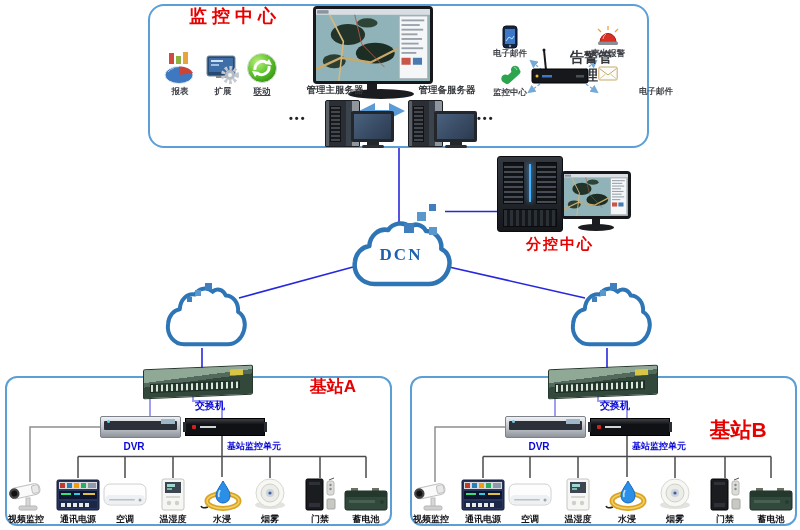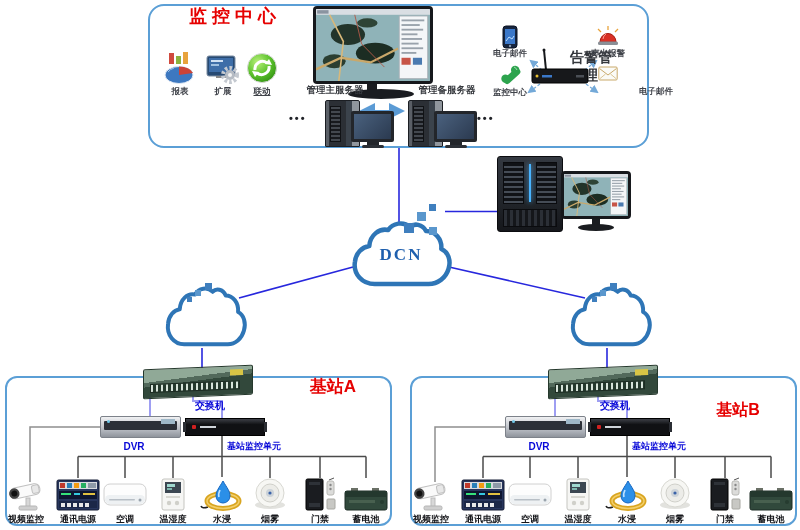--- a/index.html
+++ b/index.html
@@ -337,20 +337,21 @@
             <rect x="75" y="29" width="15" height="1.6"></rect>
             <rect x="75" y="33" width="19" height="1.6"></rect>
             <rect x="75" y="37" width="13" height="1.6"></rect>
           </g>
           <rect x="75" y="42" width="8" height="6" fill="#c75548"></rect>
           <rect x="85" y="42" width="8" height="6" fill="#4a7ab0"></rect>
         </svg></div>
   </div>
   <div class="pole" style="left:592px;top:219px;width:8px;height:6px;"></div>
   <div class="mbase" style="left:578px;top:224px;width:36px;height:7px;"></div>
+  <div class="red-title" style="left:512px;top:235px;width:96px;font-size:15px;letter-spacing:2px;">分控中心</div>
 
   <div class="abs" style="left:0;top:0;">
     <div class="box st"></div>
     <div class="switch" style="left:143px;top:367px;width:110px;height:30px;">
       <div class="ports"></div>
       <div class="chip"></div>
     </div>
     <div class="blue-label" style="left:186px;top:399px;width:48px;font-size:10px;">交换机</div>
     <div class="dvr" style="left:100px;top:416px;width:81px;height:22px;">
       <div class="face"></div>
@@ -479,21 +480,21 @@
       <div class="face"></div>
       <div class="led"></div>
       <div class="disp"></div>
     </div>
     <div class="blue-label" style="left:110px;top:441px;width:48px;font-size:10px;">DVR</div>
     <div class="unit" style="left:185px;top:418px;width:80px;height:18px;">
       <div class="rdot"></div>
       <div class="wdash"></div>
     </div>
     <div class="blue-label" style="left:222px;top:440px;width:64px;font-size:9px;">基站监控单元</div>
-    <div class="red-title" style="left:303px;top:400px;width:60px;font-size:16px;">基站B</div>
+    <div class="red-title" style="left:303px;top:416px;width:60px;font-size:21px;">基站B</div>
     <div id="devices-1">
         <div class="device" style="left: 2px; top: 477px;">
           <div class="dico"><svg width="48" height="36" viewBox="0 0 48 36">
               <g transform="rotate(-12 22 14)">
                 <rect x="8" y="9" width="30" height="11" rx="5" fill="#fafafa" stroke="#c0c0c0"></rect>
                 <circle cx="12" cy="14.5" r="5.2" fill="#444"></circle>
                 <circle cx="12" cy="14.5" r="3" fill="#111"></circle>
                 <rect x="30" y="10.5" width="7" height="8" rx="2" fill="#e8e8e8" stroke="#c0c0c0"></rect>
               </g>
               <rect x="24" y="21" width="4" height="9" fill="#d8d8d8" stroke="#bbb"></rect>

